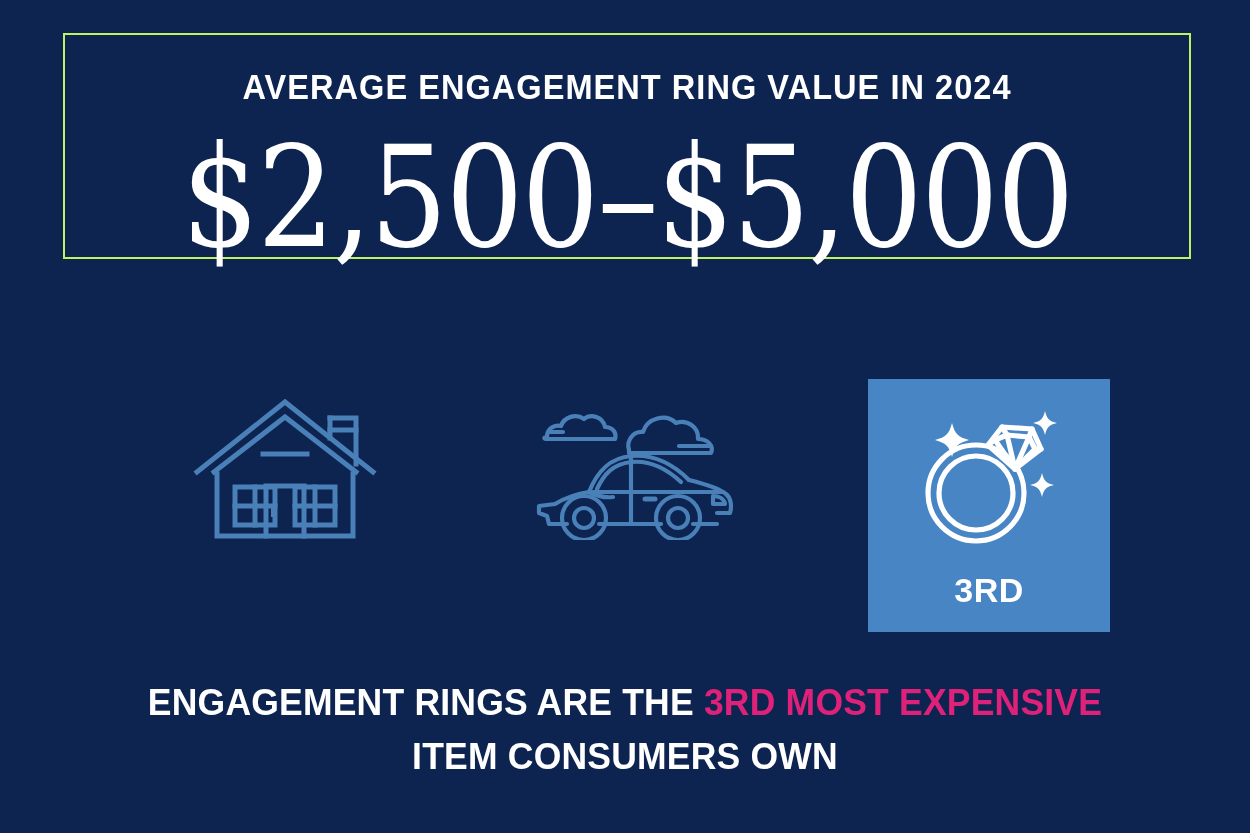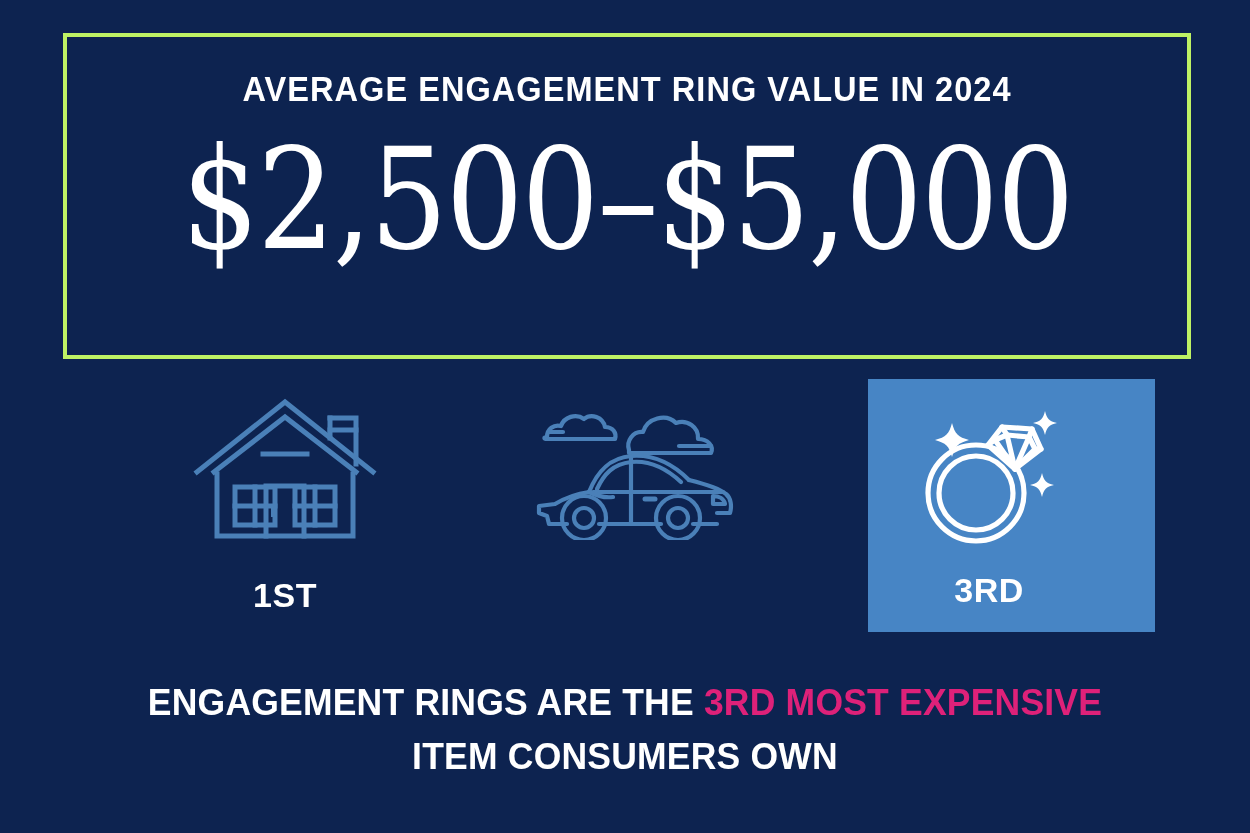--- a/index.html
+++ b/index.html
@@ -19,22 +19,22 @@
     height: 833px;
     background: #0d2350;
   }
 
   
   #value-box {
     position: absolute;
     left: 63px;
     top: 33px;
     width: 1128px;
-    height: 326px;
-    border: 4px solid #bef264;
+    height: 226px;
+    border: 2px solid #bef264;
     box-sizing: border-box;
   }
   #headline-title {
     position: absolute;
     left: 0;
     top: 32px;
     width: 100%;
     text-align: center;
     color: #ffffff;
     font-family: "Liberation Sans", sans-serif;
@@ -98,21 +98,20 @@
     letter-spacing: 0.5px;
   }
   #rank-item-1 { left: 164px; }
   #rank-item-2 { left: 511px; }
   #rank-item-3 {
     left: 868px;
     top: 4px;
     width: 242px;
     height: 253px;
     background: #4785c5;
-    padding-left: 45px;
   }
   #rank-item-3 .icon-wrap { height: 186px; top: 4px; }
   #rank-item-3 .rank-label { bottom: 22px; }
 
   
   #footer-statement {
     position: absolute;
     left: 0;
     top: 676px;
     width: 1250px;
@@ -164,21 +163,20 @@
             <path d="M103 112 L143 112"></path>
 
             <path d="M74 142 L74 92 L112 92 L112 142"></path>
 
             <path d="M81 112 L81 121" stroke-width="4"></path>
 
             <path d="M71 60 L115 60"></path>
           </g>
         </svg>
       </div>
-      <div class="rank-label">1ST</div>
     </div>
 
     <div class="rank-item" id="rank-item-2">
       <div class="icon-wrap">
         <svg width="210" height="140" viewBox="0 0 210 140">
           <g fill="none" stroke="#4a80b8" stroke-width="4.2" stroke-linecap="round" stroke-linejoin="round">
 
             <path d="M20 37 C20 29 27 24 34 26 C37 17 49 13 57 19 C64 13 76 17 78 27
                      C86 27 90 33 88 39 L20 39 C17 39 16 37 20 37 Z"></path>
             <path d="M22 32 L36 32"></path>

